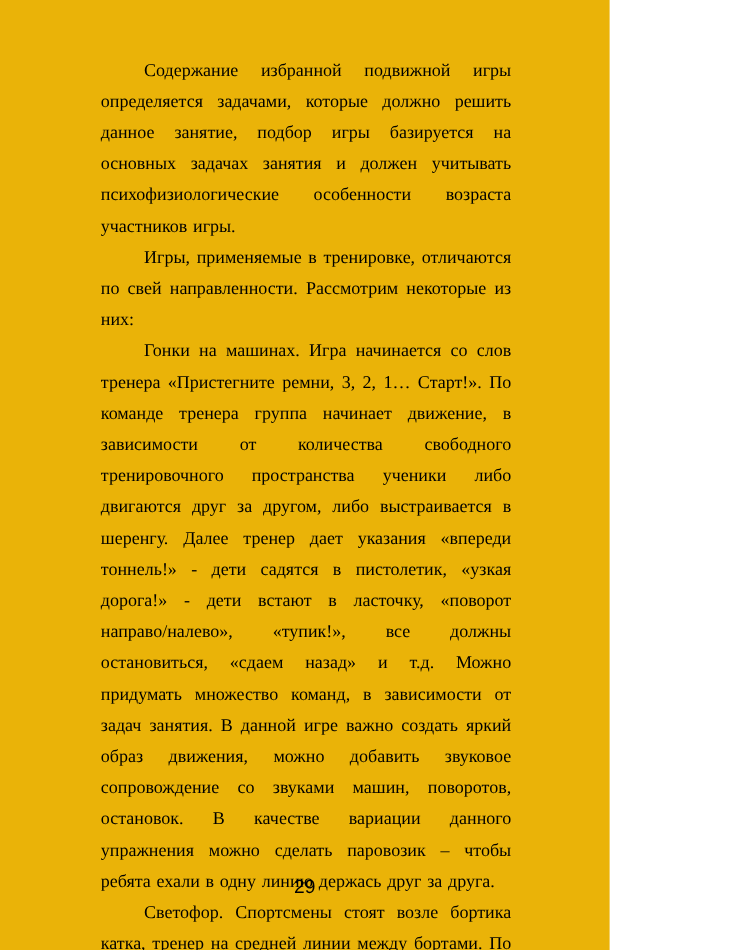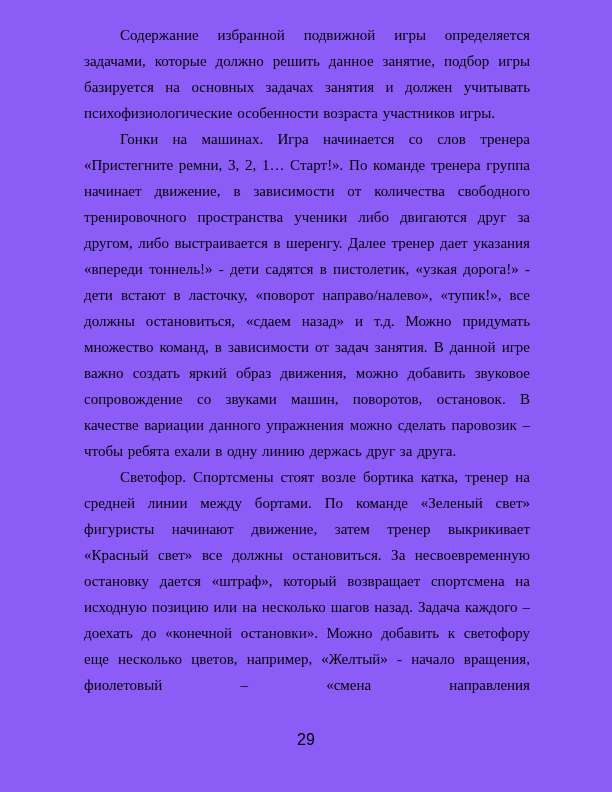--- a/index.html
+++ b/index.html
@@ -2,25 +2,25 @@
 <html><head>
 <meta charset="utf-8">
 <style>
   html, body {
     margin: 0;
     padding: 0;
     background: #ffffff;
   }
   .page {
     position: relative;
-    width: 612px;
+    width: 508px;
     height: 792px;
-    background: #8b5cf6;
+    background: #eab308;
     box-sizing: border-box;
-    padding: 22px 82px 0 84px;
+    padding: 46px 82px 0 84px;
     font-family: "Liberation Serif", "DejaVu Serif", serif;
     font-size: 15px;
     line-height: 26px;
     color: #000000;
     overflow: hidden;
   }
   .content p {
     margin: 0;
     text-align: justify;
     text-indent: 36px;
@@ -43,17 +43,18 @@
     line-height: 14px;
     color: #000000;
   }
 </style>
 </head>
 <body>
 
 <div class="page">
   <div class="content">
     <p><span class="lead"></span><span>Содержание избранной подвижной игры определяется задачами, которые должно решить данное занятие, подбор игры базируется на основных задачах занятия и должен учитывать психофизиологические особенности возраста участников игры.</span></p>
+    <p><span class="lead"></span><span>Игры, применяемые в тренировке, отличаются по свей направленности. Рассмотрим некоторые из них:</span></p>
     <p><span class="lead">Гонки на машинах</span><span>. Игра начинается со слов тренера «Пристегните ремни, 3, 2, 1… Старт!». По команде тренера группа начинает движение, в зависимости от количества свободного тренировочного пространства ученики либо двигаются друг за другом, либо выстраивается в шеренгу. Далее тренер дает указания «впереди тоннель!» - дети садятся в пистолетик, «узкая дорога!» - дети встают в ласточку, «поворот направо/налево», «тупик!», все должны остановиться, «сдаем назад» и т.д. Можно придумать множество команд, в зависимости от задач занятия. В данной игре важно создать яркий образ движения, можно добавить звуковое сопровождение со звуками машин, поворотов, остановок. В качестве вариации данного упражнения можно сделать паровозик – чтобы ребята ехали в одну линию держась друг за друга.</span></p>
     <p class="justify-last"><span class="lead">Светофор.</span><span> Спортсмены стоят возле бортика катка, тренер на средней линии между бортами. По команде «Зеленый свет» фигуристы начинают движение, затем тренер выкрикивает «Красный свет» все должны остановиться. За несвоевременную остановку дается «штраф», который возвращает спортсмена на исходную позицию или на несколько шагов назад. Задача каждого – доехать до «конечной остановки». Можно добавить к светофору еще несколько цветов, например, «Желтый» - начало вращения, фиолетовый – «смена направления</span></p>
   </div>
   <div class="page-number">29</div>
 </div>
 
 </body></html>

